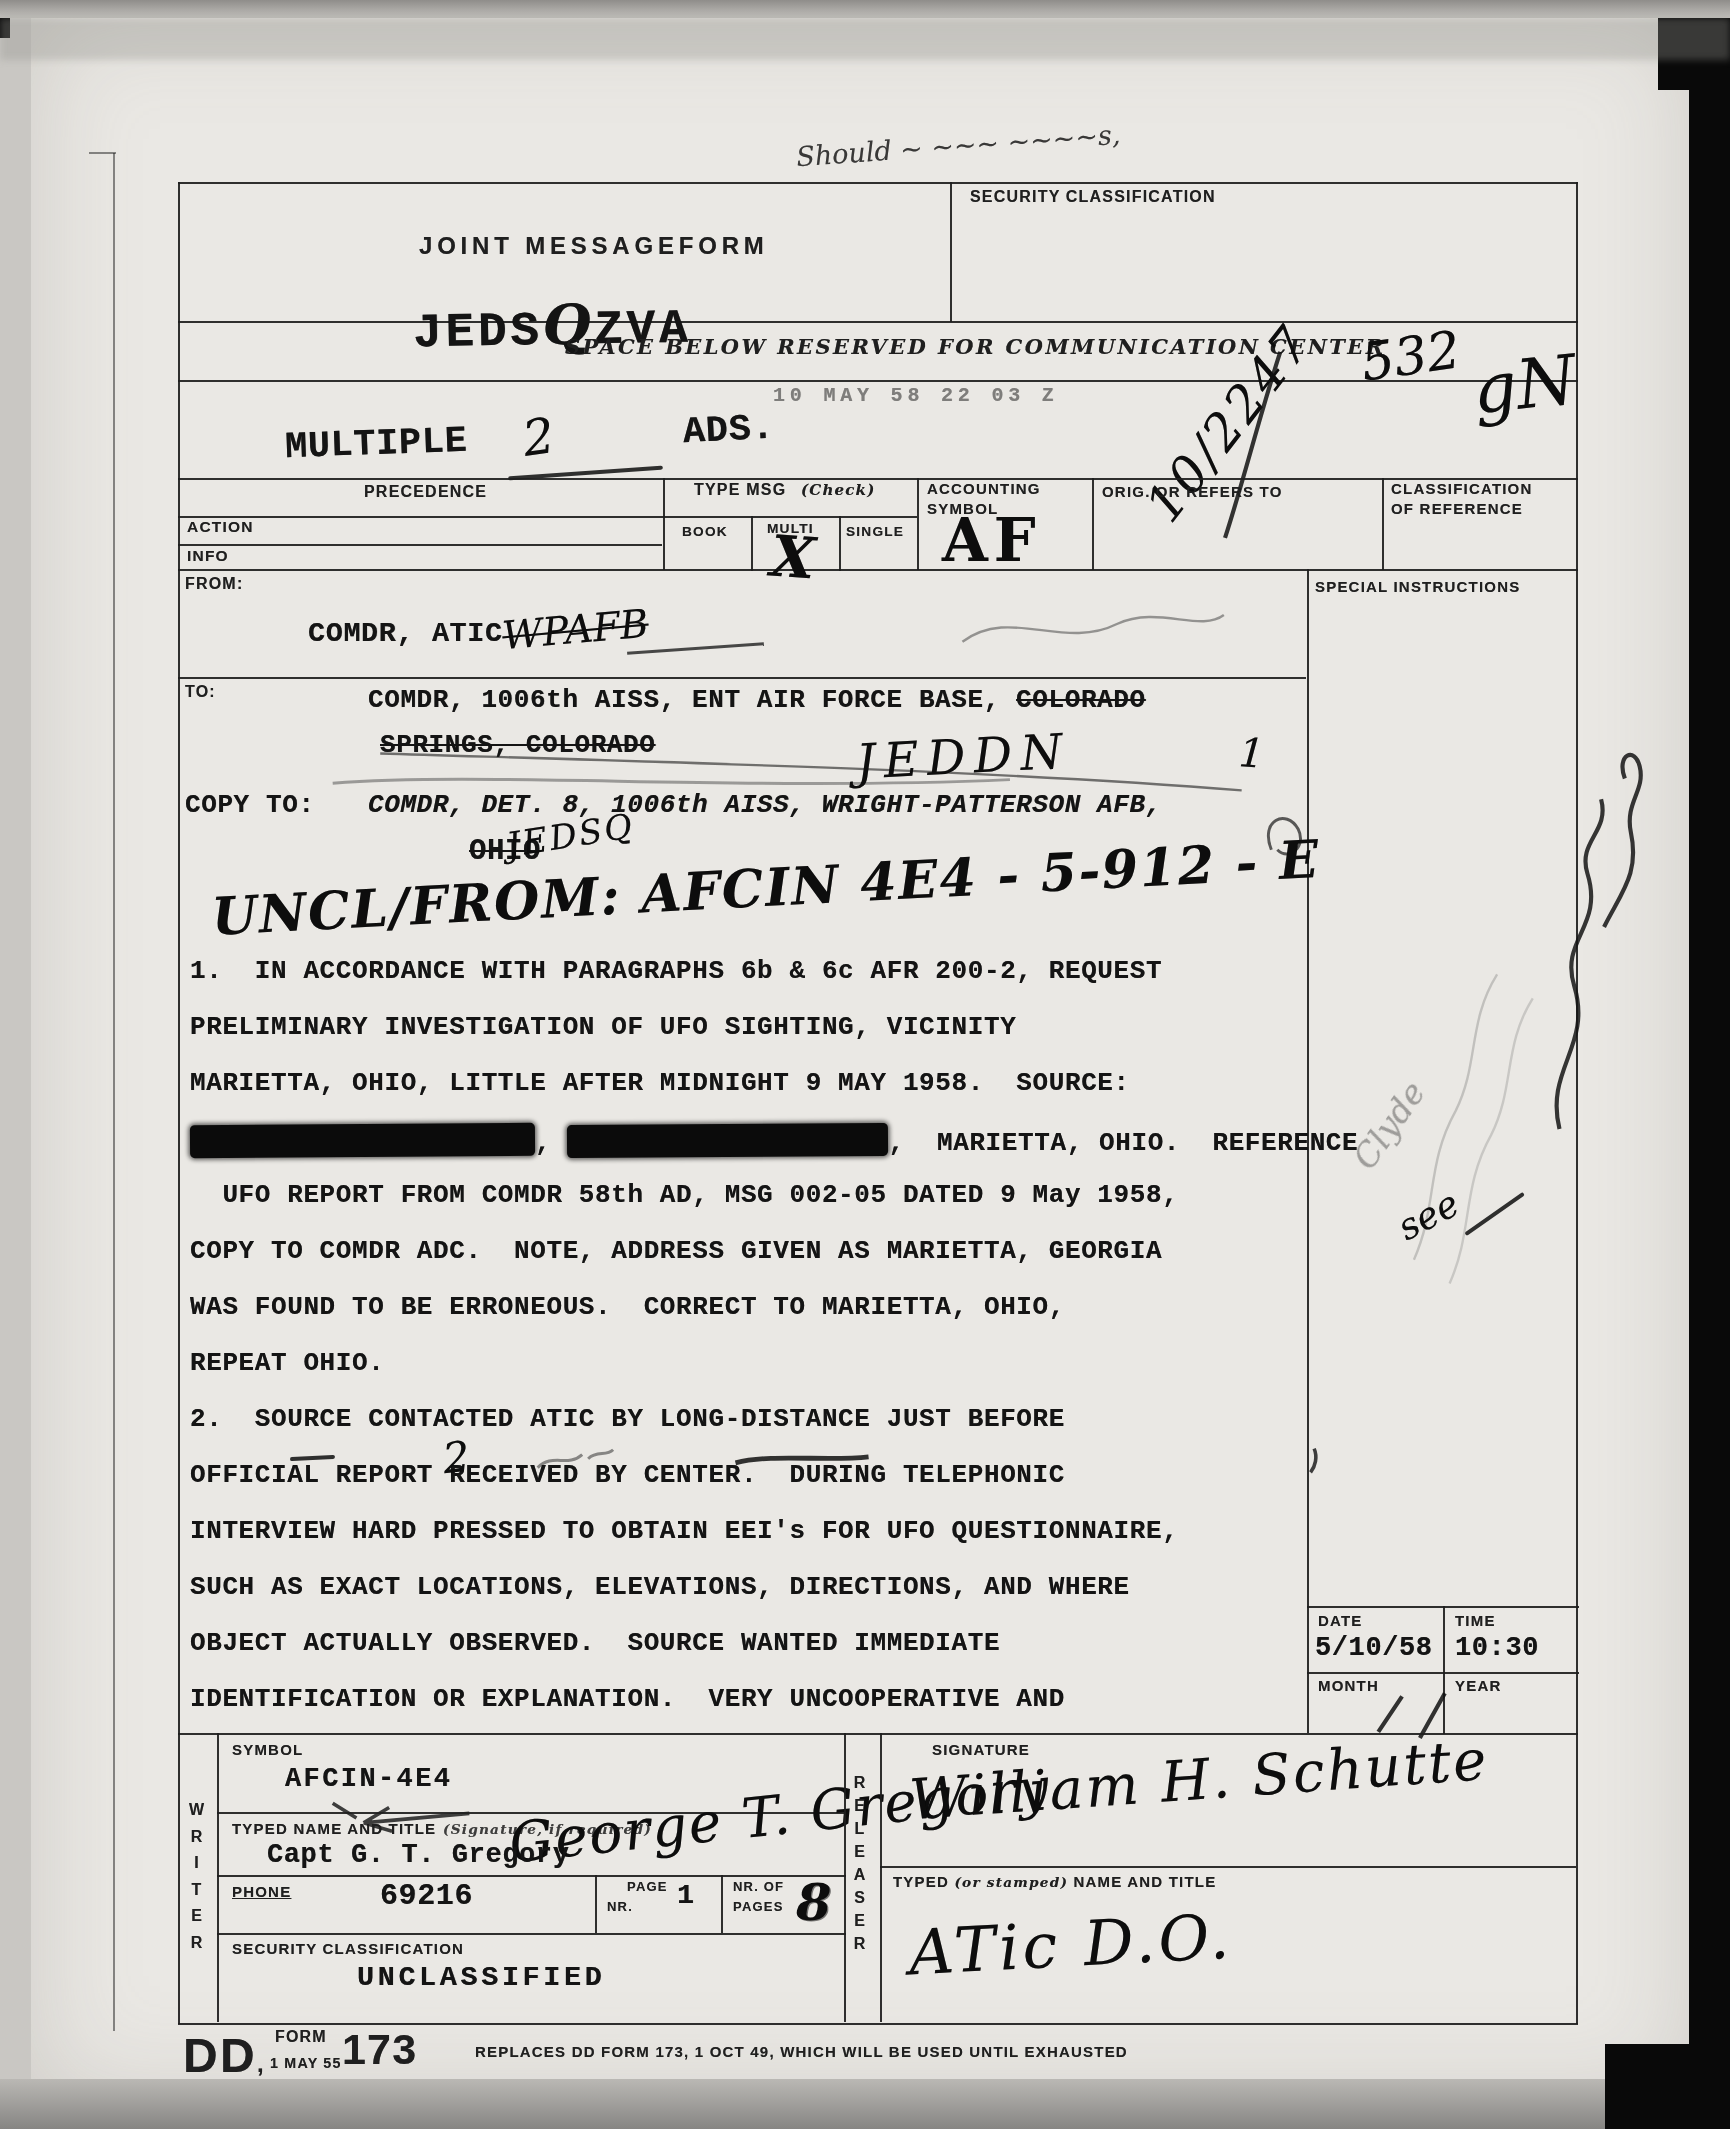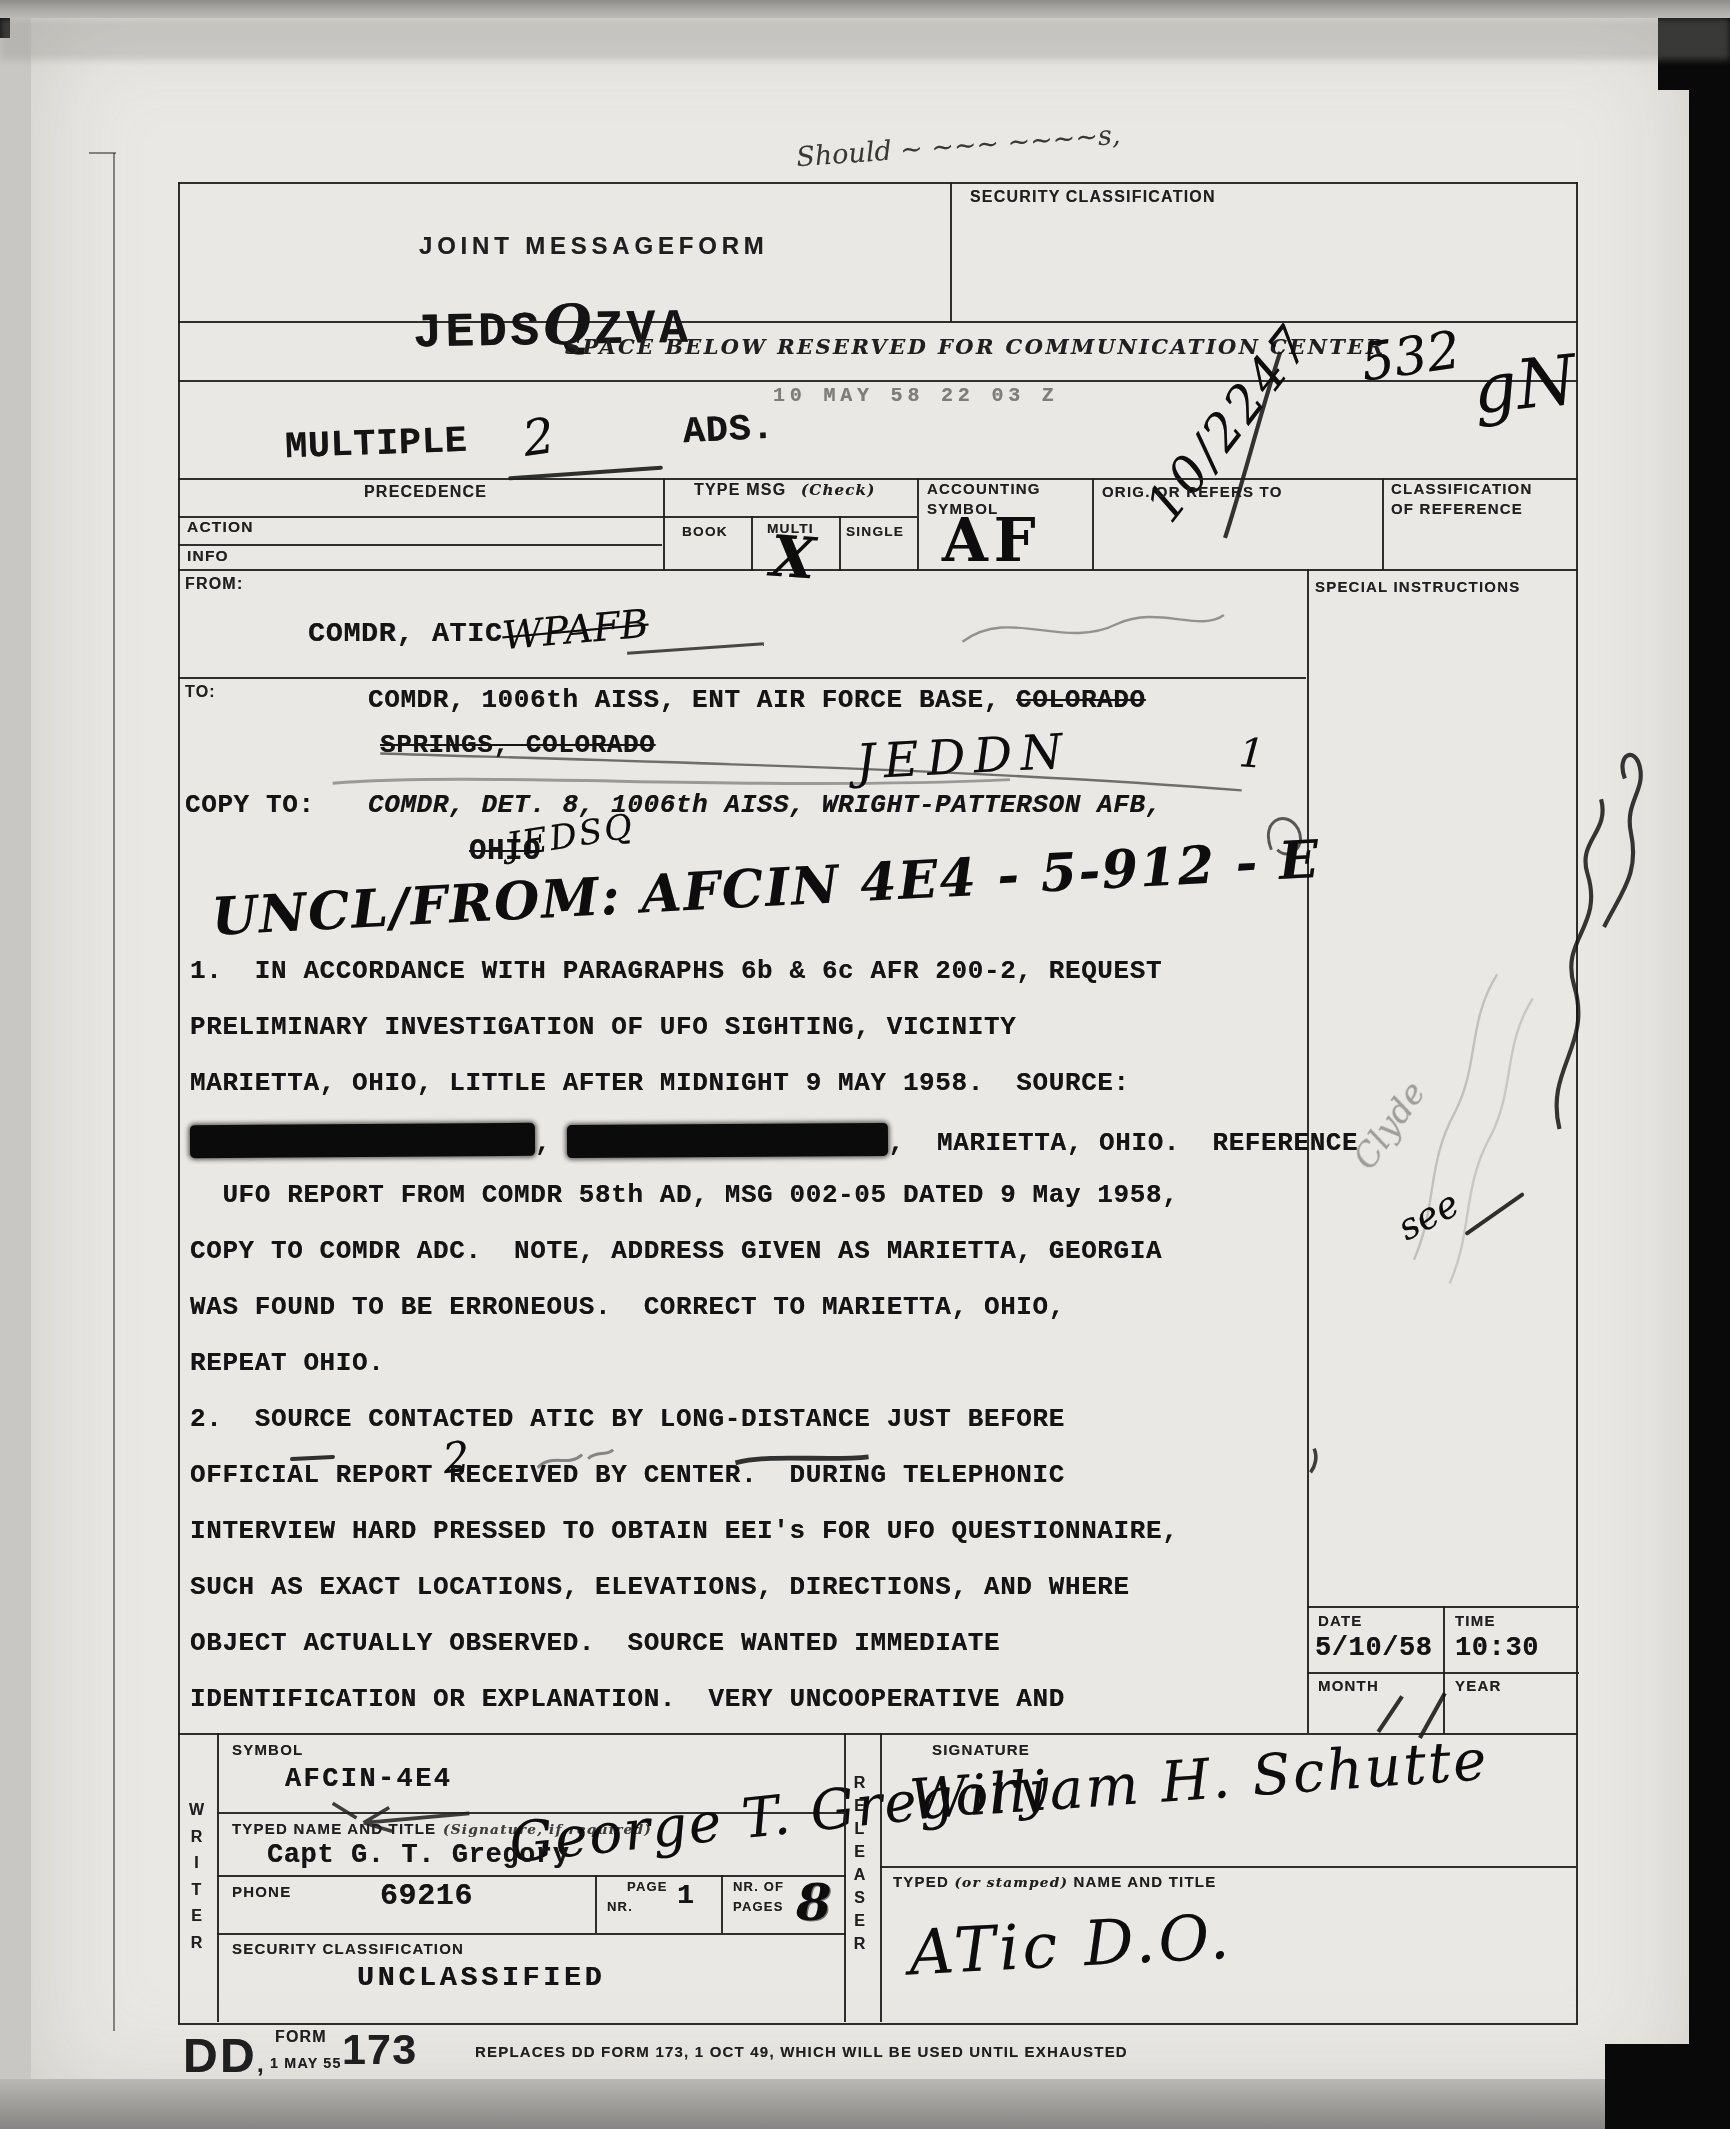--- a/index.html
+++ b/index.html
@@ -188,21 +188,21 @@
     <path d="M790,3052 L612,3068 M612,3068 L655,3042 M612,3068 L660,3082 M560,3035 L600,3060" stroke="#111" stroke-width="6" fill="none" opacity=".8"></path>
   </svg>
   <div class="ln" style="left:217px;top:1812px;width:629px;height:1.8px;"></div>
 
   <div class="lbl" style="left:232px;top:1820px;font-size:15px;">TYPED NAME AND TITLE</div>
   <div class="lbl ital" style="left:443px;top:1821px;font-size:13.7px;opacity:.85;">(Signature, if required)</div>
   <div class="hand" style="left:508px;top:1783px;font-size:55px;letter-spacing:1.8px;transform:rotate(-6deg);">George T. Gregory</div>
   <div class="type" style="left:267px;top:1840px;font-size:27px;">Capt G. T. Gregory</div>
   <div class="ln" style="left:217px;top:1875px;width:629px;height:1.8px;"></div>
 
-  <div class="lbl" style="left:232px;top:1883px;font-size:15px;">PHONE</div>
+  <div class="lbl" style="left:232px;top:1883px;font-size:15px;text-decoration:underline;">PHONE</div>
   <div class="type" style="left:380px;top:1879px;font-size:30px;">69216</div>
   <div class="ln" style="left:595px;top:1875px;width:1.8px;height:58px;"></div>
   <div class="lbl" style="left:607px;top:1879px;font-size:13px;margin-left:20px;">PAGE</div>
   <div class="lbl" style="left:607px;top:1899px;font-size:13px;">NR.</div>
   <div class="type" style="left:677px;top:1879px;font-size:28.5px;">1</div>
   <div class="ln" style="left:721px;top:1875px;width:1.8px;height:58px;"></div>
   <div class="lbl" style="left:733px;top:1879px;font-size:13px;">NR. OF</div>
   <div class="lbl" style="left:733px;top:1899px;font-size:13px;">PAGES</div>
   <div class="hand" style="left:796px;top:1872px;font-size:51px;font-weight:700;text-shadow:1.2px 1.2px 0 rgba(0,0,0,.5);">8</div>
   <div class="ln" style="left:217px;top:1933px;width:629px;height:1.8px;"></div>

